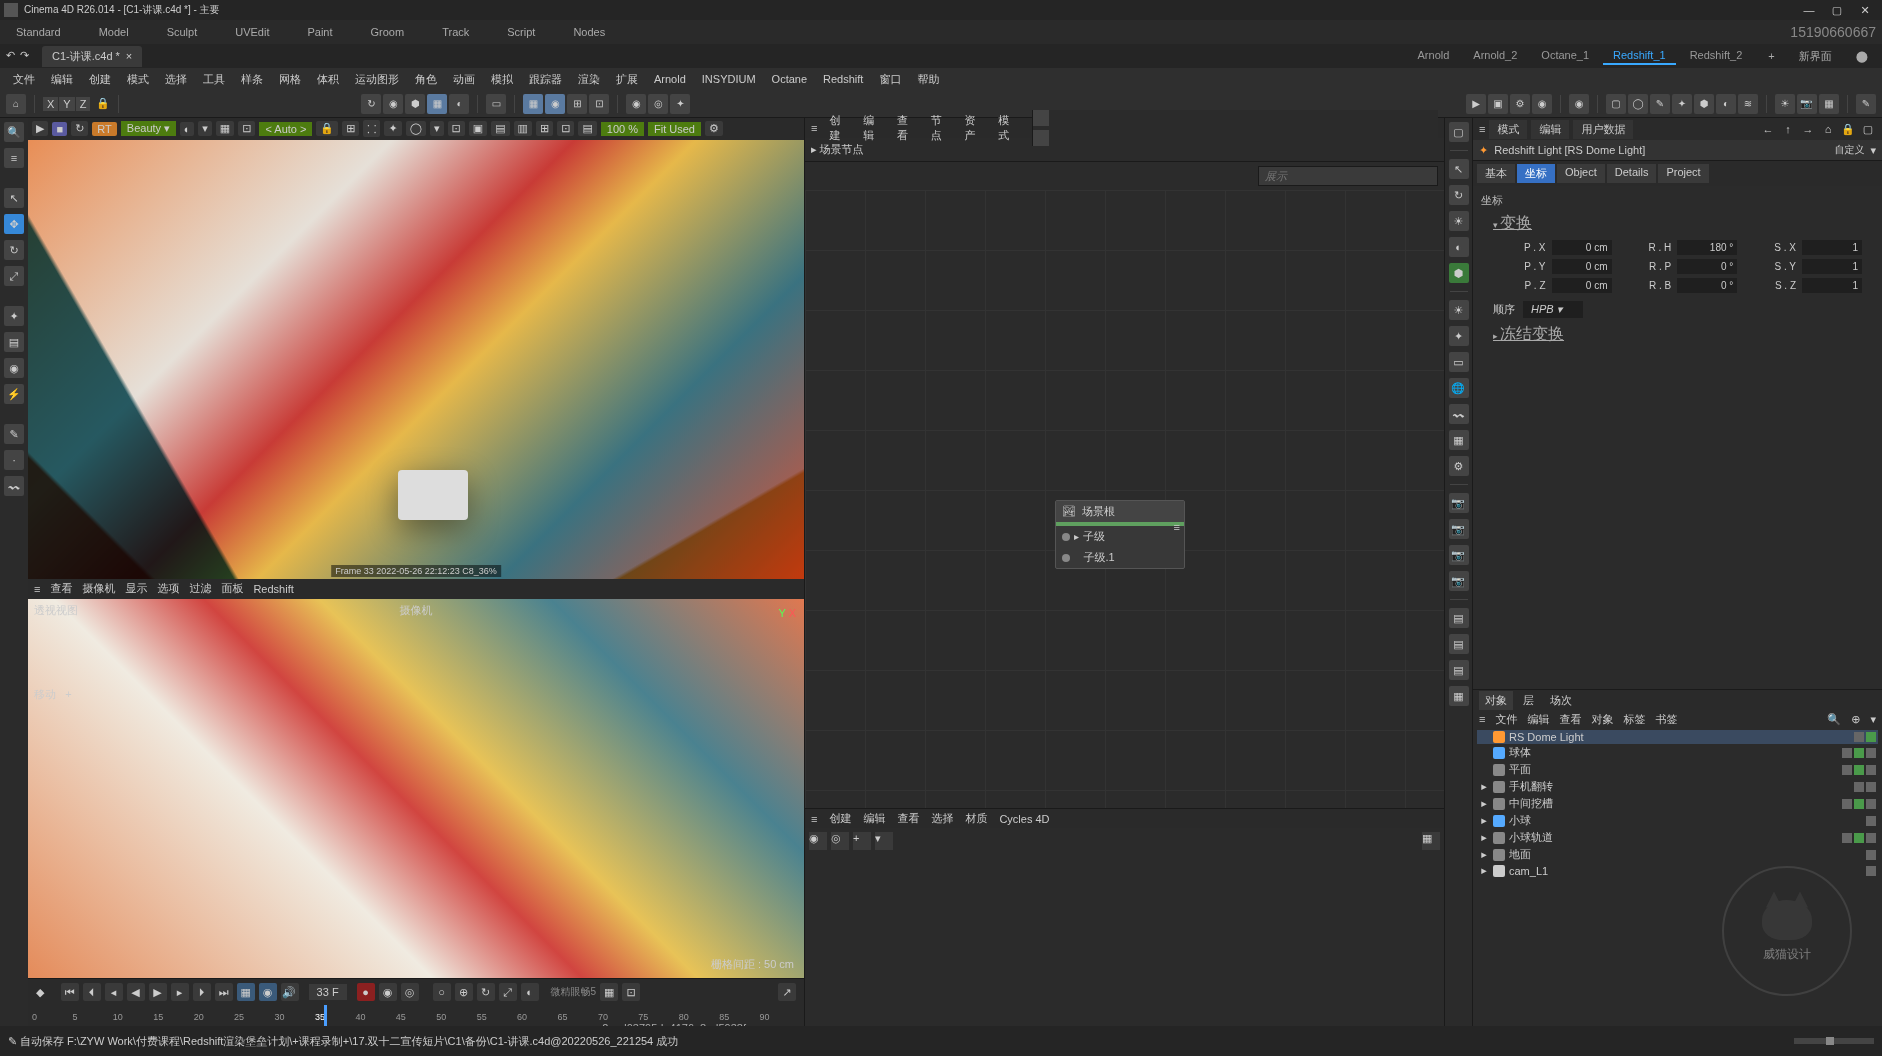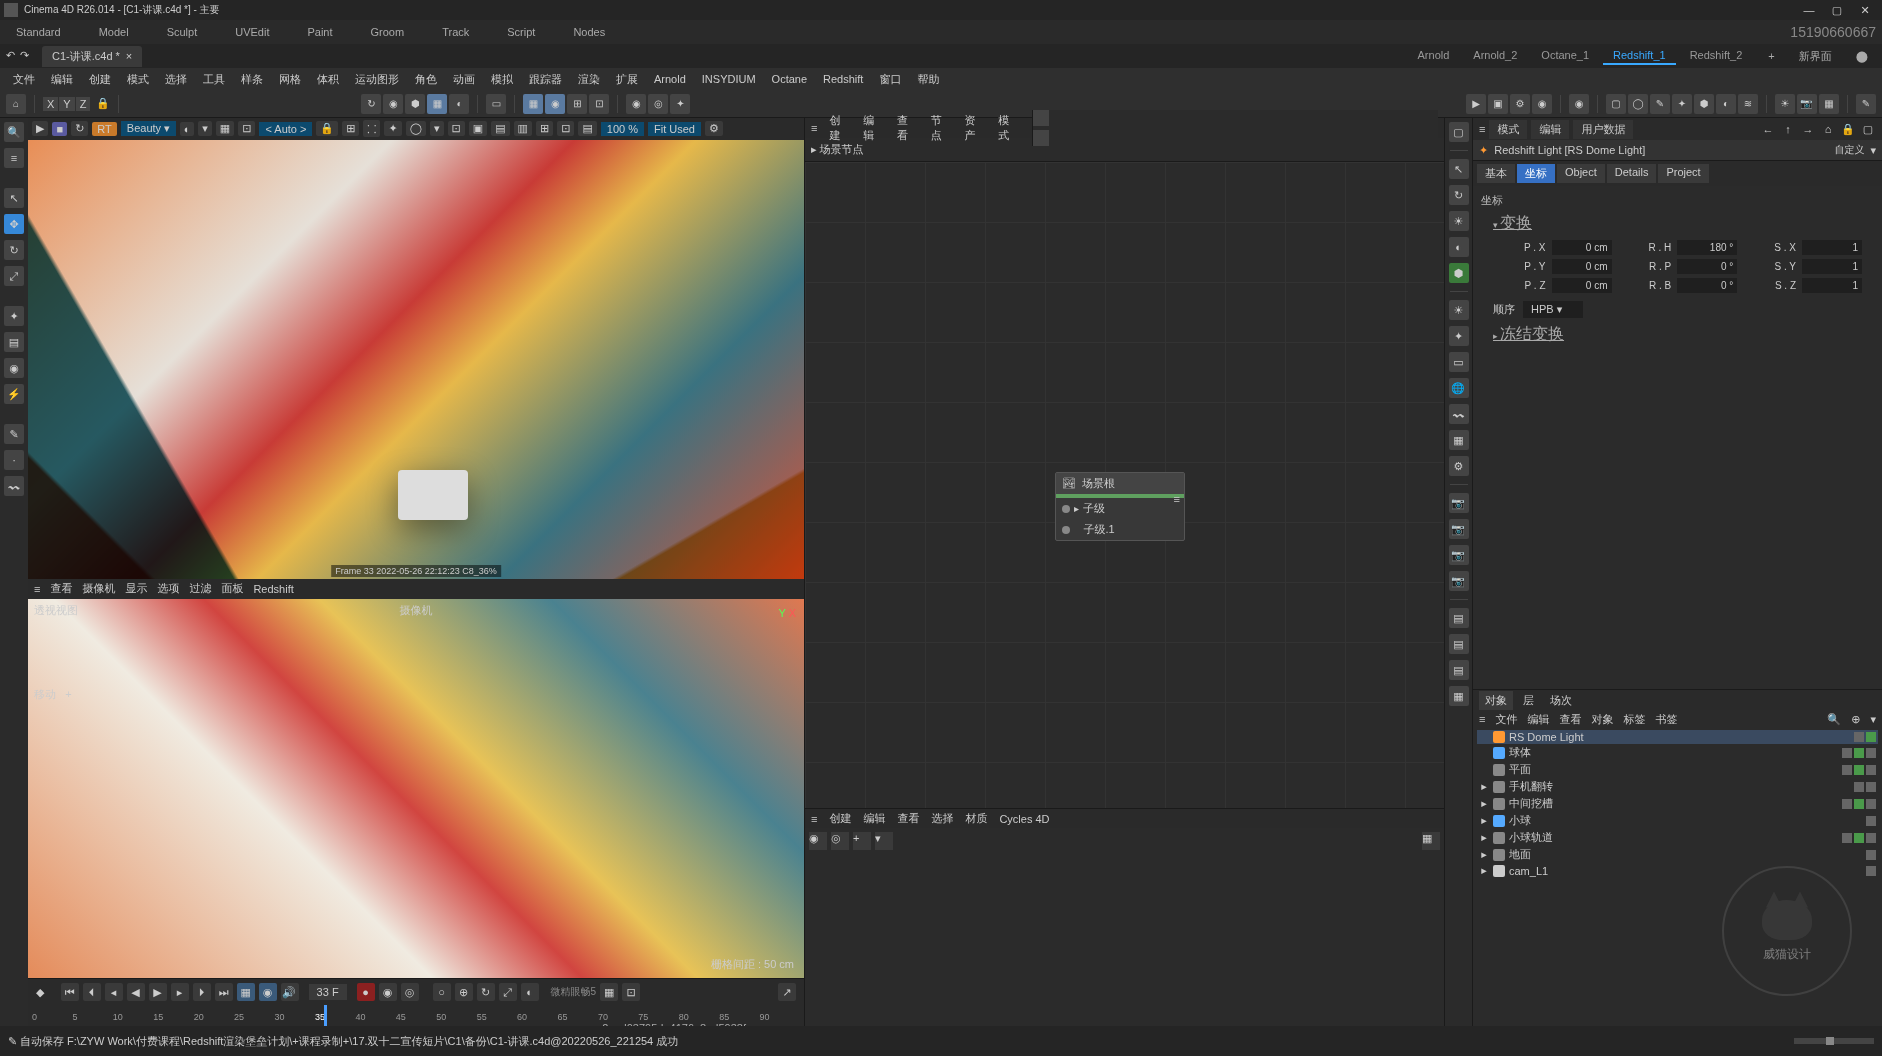--- a/index.html
+++ b/index.html
@@ -39,21 +39,21 @@
 
 .lefttools { width:28px; background:#2b2b2b; display:flex; flex-direction:column; padding:4px 0; gap:6px; align-items:center; }
 .lefttools .t { width:20px; height:20px; background:#444; border-radius:2px; cursor:pointer; display:flex; align-items:center; justify-content:center;}
 .lefttools .t.act { background:#3688d8; }
 
 .center { flex:1; display:flex; flex-direction:column; }
 
 .vptoolbar { height:22px; background:#2a2a2a; display:flex; align-items:center; padding:0 4px; gap:4px; font-size:10px; }
 .vptoolbar .sml { padding:1px 4px; background:#3a3a3a; cursor:pointer; border-radius:2px; }
 .vptoolbar .rt { background:#c97a2a; padding:1px 5px; }
-.vptoolbar .drop { background:#0c4a6e; padding:1px 6px; cursor:pointer; }
+.vptoolbar .drop { background:#4d7c0f; padding:1px 6px; cursor:pointer; }
 
 .vptop { position:relative; background:#7f1d1d; height:440px; overflow:hidden; }
 .vptop .menubar2 { position:absolute; top:0; left:0; right:0; background:rgba(30,30,30,.7); height:16px; display:flex; gap:8px; padding:0 4px; font-size:10px; }
 .render-canvas { width:100%; height:100%; background:
   linear-gradient(45deg,#d9533a 10%,transparent 10.5%),
   linear-gradient(-30deg,#e4b03d 12%,transparent 12.5%),
   linear-gradient(60deg,#2a6572 20%,transparent 20.5%),
   linear-gradient(135deg,#e88e56 0%,#e6e0d8 30%, #c83b36 45%, #e6b84a 55%, #3a7280 75%, #d9533a 100%);
   background-blend-mode:multiply;
   position:relative;
@@ -123,21 +123,21 @@
 .right .tabs .t.act { background:#3670c4; color:#fff;}
 .right .panel { padding:4px 8px;}
 .right .panel .head { padding:3px 0; color:#bbb; font-size:11px;}
 .right .panel .sub { padding:2px 0 2px 12px; color:#aaa; font-size:16px;text-decoration:underline;}
 .right .panel .tri::before { content:"▸ "; font-size:9px;}
 .right .panel .tri.open::before { content:"▾ "; }
 .right .coords { display:grid; grid-template-columns:auto 60px auto 60px auto 60px; gap:4px 6px; align-items:center; padding:4px 12px;}
 .right .coords .lbl { font-size:10px; text-align:right; }
 .right .coords .val { background:#1f1f1f; padding:2px 4px; text-align:right; font-size:10px;}
 .right .dropline { display:flex; align-items:center; gap:8px; padding:4px 12px;}
-.right .dropline .sel { background:#1f1f1f; padding:2px 8px; cursor:pointer; min-width:60px;}
+.right .dropline .sel { background:#1f1f1f; padding:2px 8px; cursor:pointer; min-width:60px;font-style:italic;}
 .right .chkline { padding:3px 12px; font-size:10px;}
 .right .chkline input { margin-right:4px;}
 
 .right .objmgr { border-top:1px solid #1a1a1a; display:flex; flex-direction:column; flex:1;}
 .right .objmgr .tbar2 { height:20px; background:#2a2a2a; display:flex; align-items:center; padding:0 6px; gap:4px;}
 .right .objmgr .tbar2 .t { padding:2px 6px; cursor:pointer; font-size:11px;}
 .right .objmgr .menub { height:18px; display:flex; align-items:center; padding:0 6px; gap:10px; font-size:11px;}
 .right .objmgr .tree { padding:2px 4px;}
 .right .objmgr .row { display:flex; align-items:center; padding:1px 2px; gap:4px; font-size:11px;}
 .right .objmgr .row.sel { background:#3a4a60;}
@@ -451,20 +451,23 @@
       <span class="mi">查看</span>
       <span class="mi">节点</span>
       <span class="mi">资产</span>
       <span class="mi">模式</span>
       <div class="right">
         <div class="ibtn"></div>
         <div class="ibtn"></div>
       </div>
     </div>
     <div class="crumb">▸ <span>场景节点</span></div>
+    <div class="search" style="text-align:right">
+      <input placeholder="展示" style="">
+    </div>
     <div class="nodearea">
       <div class="node">
         <div class="nhead">
             <span>🏞</span>
             <span>场景根</span>
           </div>
         <div class="nbar"></div>
         <div class="nmenu">≡</div>
         <div class="port"><span class="dot"></span>▸ <span>子级</span></div>
         <div class="port"><span class="dot"></span>&nbsp;&nbsp;<span>子级.1</span></div>

